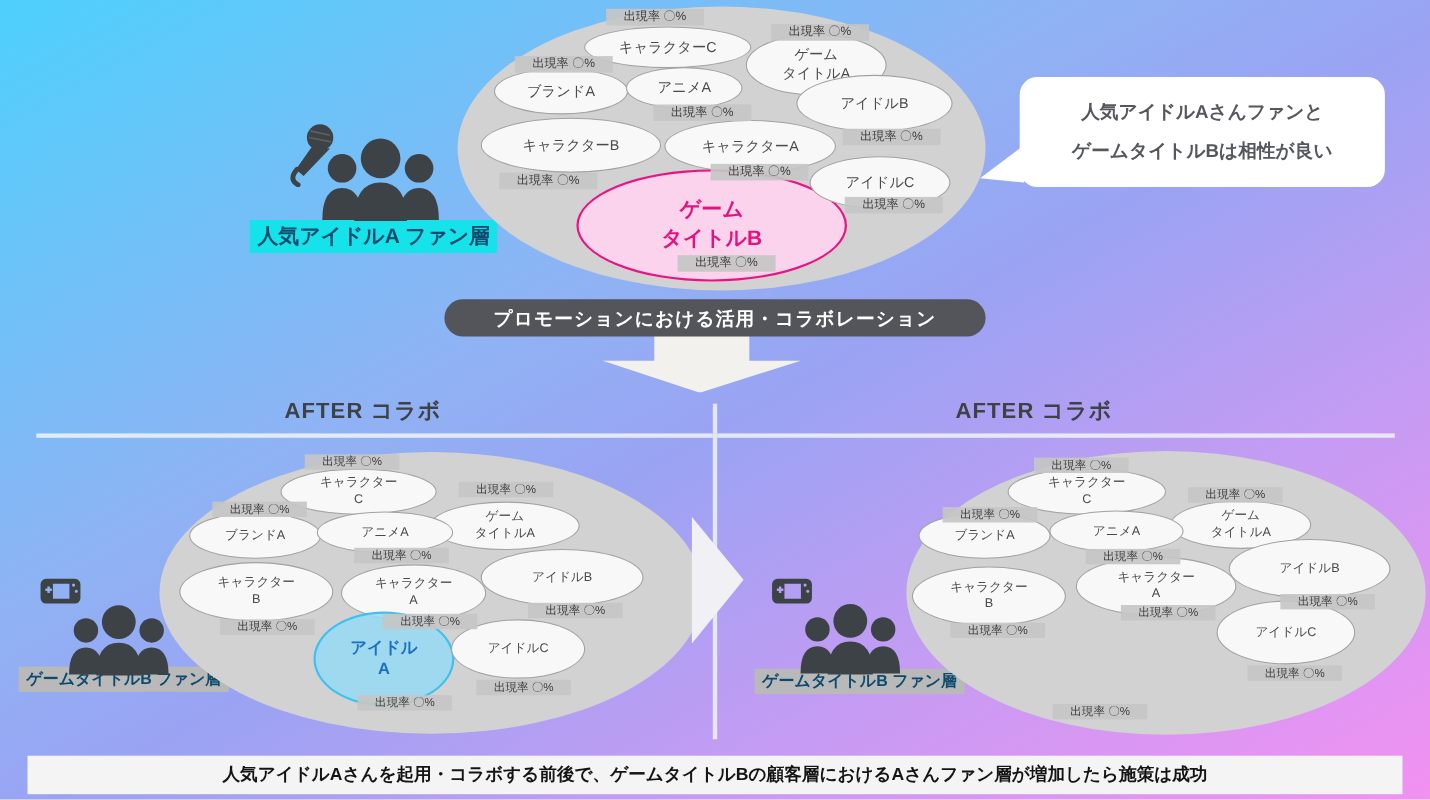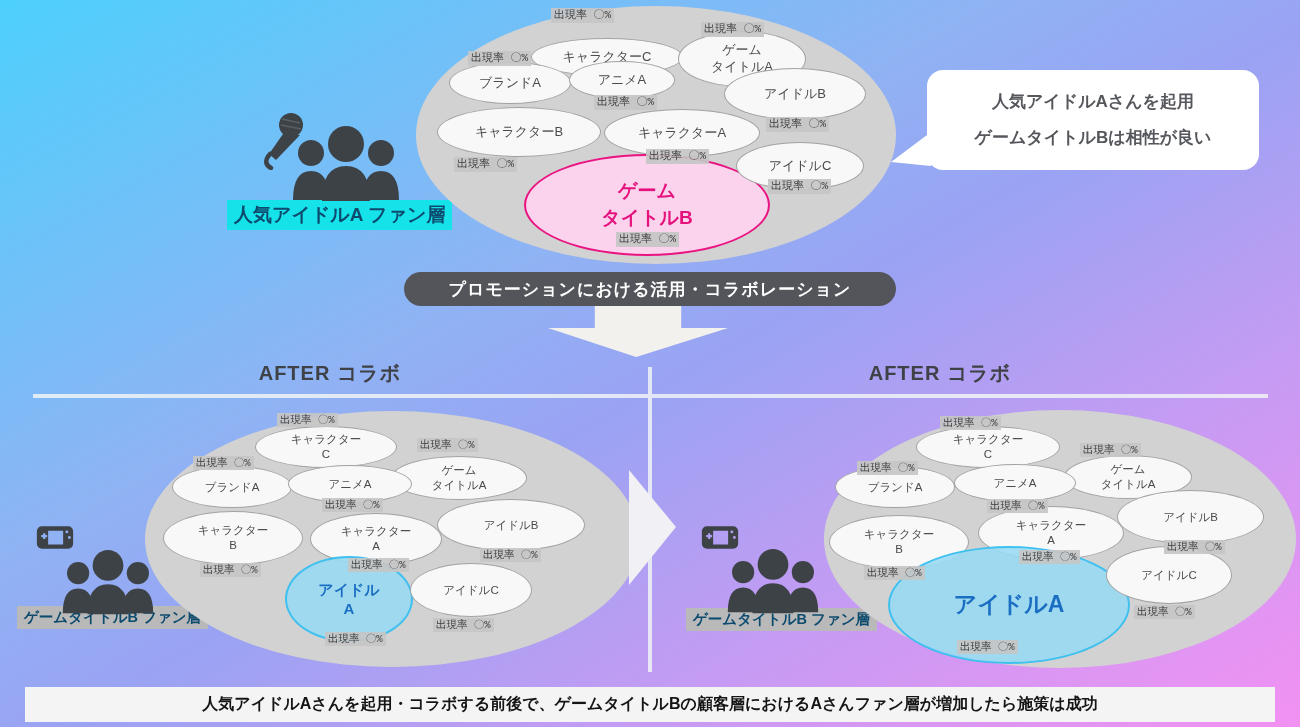--- a/index.html
+++ b/index.html
@@ -17,21 +17,21 @@
   .bubble.md{font-size:13px;}
   .bubble.pink{background:#fbd3ec;border:2.5px solid #ea1382;color:#e5127e;
     font-weight:bold;font-size:19px;line-height:1.4;z-index:3;}
   .bubble.blue{background:rgba(150,217,243,0.88);border:2px solid #3fc0ef;color:#1b6fc2;
     font-weight:bold;z-index:3;}
   .bubble.blue.small-idol{font-size:15px;}
   .bubble.blue.big-idol{font-size:23px;z-index:2;}
   .bubble.over{z-index:4;}
   
   .rate{position:absolute;background:rgba(198,198,198,0.92);color:#3c3c3c;
-    font-size:11px;line-height:15px;padding:0 3px;white-space:nowrap;z-index:5;font-family:Liberation Mono, monospace;}
+    font-size:11px;line-height:15px;padding:0 16px;white-space:nowrap;z-index:5;}
   .rate.sm{font-size:10.5px;line-height:14px;}
   
   .taglabel{position:absolute;font-weight:bold;color:#0c4a6e;padding:2px 7px;white-space:nowrap;}
   .taglabel.cyan{background:#16e2e9;font-size:19px;}
   .taglabel.gray{background:#b9b9b9;font-size:14.5px;}
   
   .speech{position:absolute;background:#ffffff;border-radius:16px;
     display:flex;align-items:center;justify-content:center;text-align:center;
     color:#55575c;font-weight:bold;font-size:17px;line-height:2.1;white-space:pre-line;z-index:6;}
   .speech-tail{position:absolute;left:-36px;bottom:4px;width:0;height:0;
@@ -75,21 +75,21 @@
       <circle cx="94" cy="33" r="13"></circle>
         <path d="M76 80 q0-29 18-29 t18 29 z"></path>
       <circle cx="59" cy="24" r="18"></circle>
         <path d="M35 81 q0-35 24-35 t24 35 z"></path>
     </g>
   </svg>
   <div class="taglabel cyan" style="left:227px;top:200px;">人気アイドルA ファン層</div>
 
   <div class="cluster" style="left:416px;top:6px;width:480px;height:258px;"></div>
   <div class="abs" style="left:416px;top:6px;width:480px;height:258px;z-index:2;">
-    <div class="bubble md" style="left:115px;top:32px;width:150px;height:36px;">キャラクターC</div>
+    <div class="bubble md" style="left:115px;top:18px;width:150px;height:36px;">キャラクターC</div>
     <div class="bubble md" style="left:262px;top:25px;width:126px;height:54px;">ゲーム
 タイトルA</div>
     <div class="bubble md" style="left:33px;top:56px;width:120px;height:40px;">ブランドA</div>
     <div class="bubble md" style="left:153px;top:55px;width:104px;height:36px;">アニメA</div>
     <div class="bubble md" style="left:308px;top:62px;width:140px;height:50px;">アイドルB</div>
     <div class="bubble md" style="left:188px;top:103px;width:154px;height:46px;">キャラクターA</div>
     <div class="bubble md" style="left:21px;top:101px;width:162px;height:48px;">キャラクターB</div>
     <div class="bubble md over" style="left:320px;top:136px;width:126px;height:46px;">アイドルC</div>
     <div class="bubble pink" style="left:108px;top:148px;width:242px;height:98px;">ゲーム
 タイトルB</div>
@@ -99,21 +99,21 @@
     <div class="rate" style="left:178px;top:89px;">出現率 〇%</div>
     <div class="rate" style="left:350px;top:111px;">出現率 〇%</div>
     <div class="rate" style="left:38px;top:151px;">出現率 〇%</div>
     <div class="rate" style="left:230px;top:143px;">出現率 〇%</div>
     <div class="rate" style="left:352px;top:173px;">出現率 〇%</div>
     <div class="rate" style="left:200px;top:226px;">出現率 〇%</div>
   </div>
 
   <div class="speech" style="left:927px;top:70px;width:332px;height:100px;">
     <div class="speech-tail"></div>
-    <span>人気アイドルAさんを起用
+    <span>人気アイドルAさんファンと
 ゲームタイトルBは相性が良い</span>
   </div>
 
   <div class="pill" style="left:404px;top:272px;width:492px;height:34px;text-align:center;">
     <span>プロモーションにおける活用・コラボレーション</span>
   </div>
   <div class="down-arrow" style="left:548px;top:305px;width:180px;height:52px;"></div>
 
   <div class="sec-title" style="left:160px;top:360px;">AFTER コラボ</div>
   <div class="sec-title" style="left:770px;top:360px;">AFTER コラボ</div>
@@ -193,21 +193,20 @@
 C</div>
     <div class="bubble sm" style="left:240px;top:45px;width:126px;height:42px;">ゲーム
 タイトルA</div>
     <div class="bubble sm" style="left:11px;top:56px;width:118px;height:40px;">ブランドA</div>
     <div class="bubble sm" style="left:130px;top:54px;width:120px;height:36px;">アニメA</div>
     <div class="bubble sm" style="left:293px;top:80px;width:145px;height:52px;">アイドルB</div>
     <div class="bubble sm" style="left:5px;top:105px;width:138px;height:52px;">キャラクター
 B</div>
     <div class="bubble sm" style="left:154px;top:96px;width:144px;height:52px;">キャラクター
 A</div>
-    <div class="bubble blue big-idol" style="left:64px;top:136px;width:238px;height:114px;">アイドルA</div>
     <div class="bubble sm over" style="left:282px;top:136px;width:124px;height:56px;">アイドルC</div>
     <div class="rate sm" style="left:116px;top:6px;">出現率 〇%</div>
     <div class="rate sm" style="left:256px;top:33px;">出現率 〇%</div>
     <div class="rate sm" style="left:33px;top:51px;">出現率 〇%</div>
     <div class="rate sm" style="left:163px;top:89px;">出現率 〇%</div>
     <div class="rate sm" style="left:340px;top:130px;">出現率 〇%</div>
     <div class="rate sm" style="left:40px;top:156px;">出現率 〇%</div>
     <div class="rate sm" style="left:195px;top:140px;">出現率 〇%</div>
     <div class="rate sm" style="left:133px;top:230px;">出現率 〇%</div>
     <div class="rate sm" style="left:310px;top:195px;">出現率 〇%</div>

